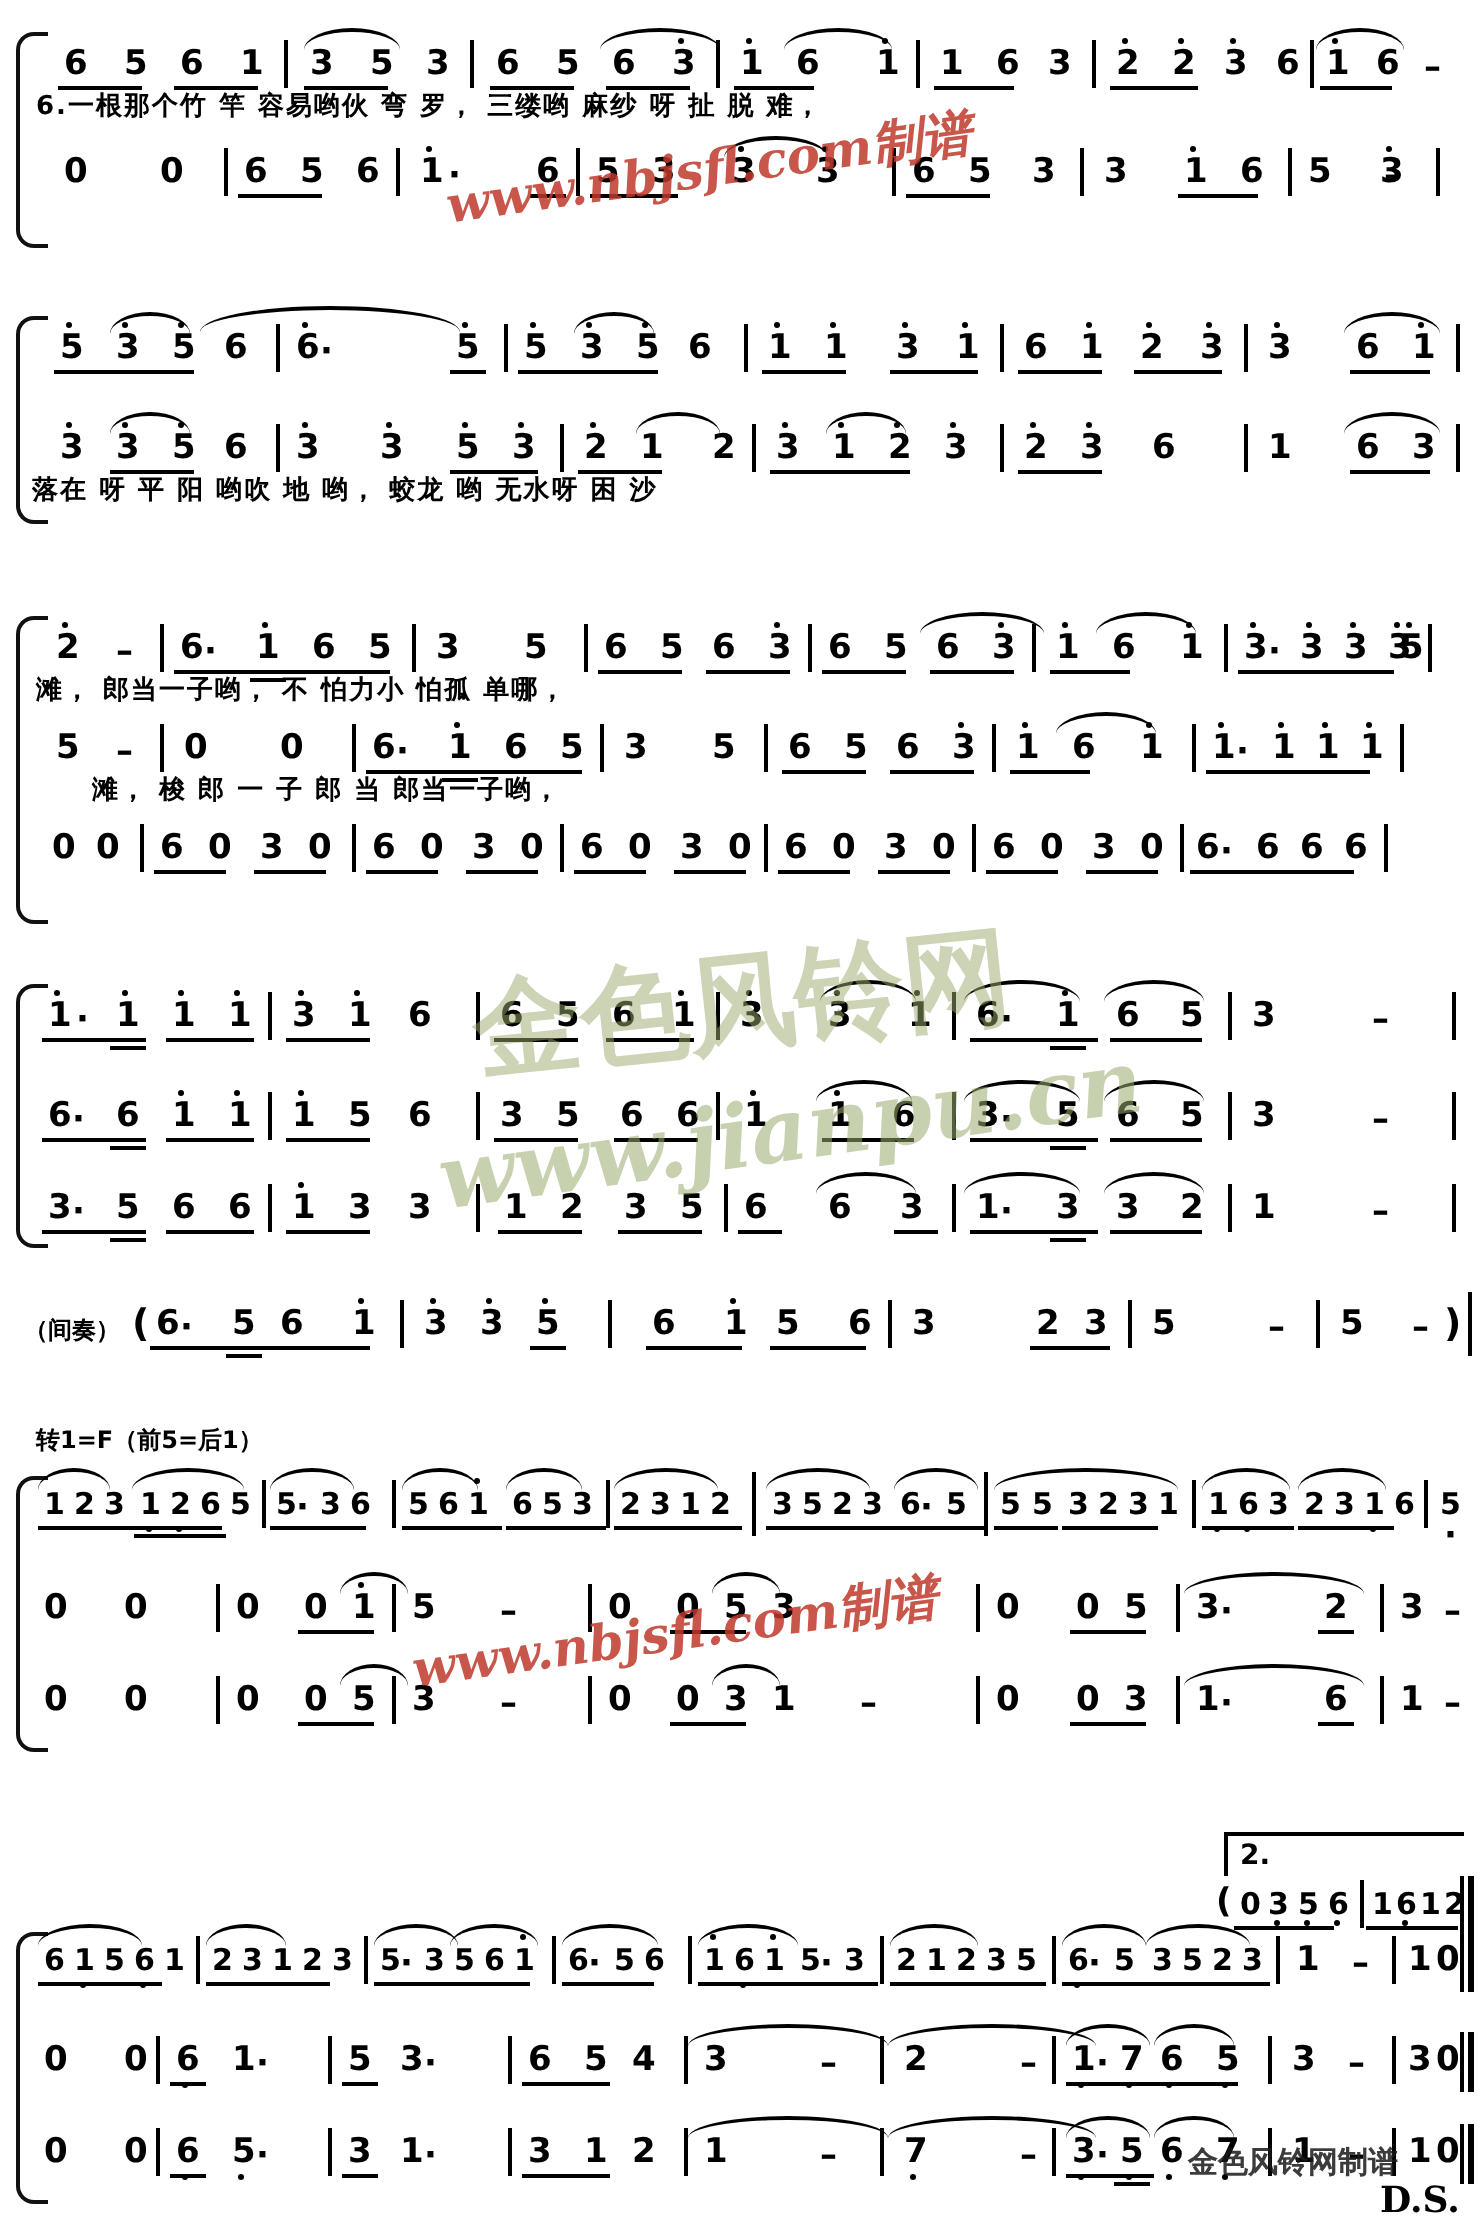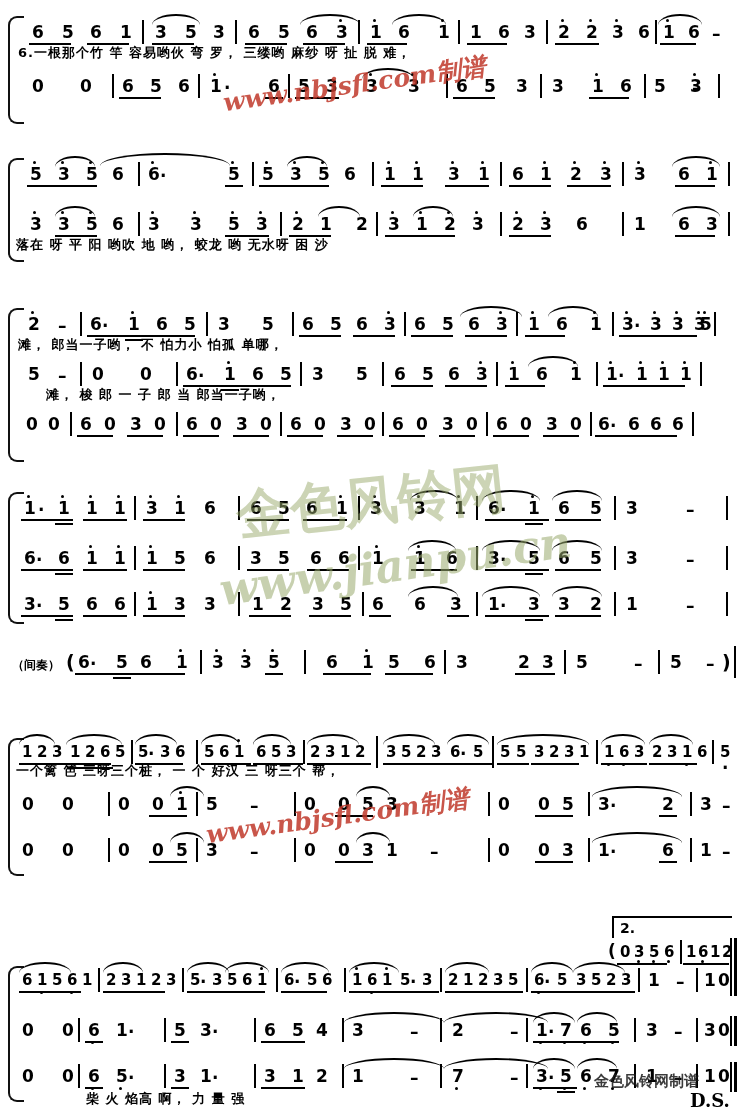--- a/index.html
+++ b/index.html
@@ -668,20 +668,23 @@
       <span class="n" style="left:576px;">5</span>
       <span class="dash" style="left:634px;">–</span>
       <span class="bar" style="left:658px;"></span>
       <span class="n" style="left:670px;">5</span>
       <span class="dash" style="left:706px;">–</span>
       <span class="paren" style="left:722px;">)</span>
       <span class="bar tall" style="left:734px;"></span>
     </div>
   </div>
 
+  <div class="system" style="top:712px;height:20px;">
+    <span class="txt" style="left:18px;top:0px;font-size:12px;">转1=F（前5=后1）</span>
+  </div>
 
   <div class="system" style="top:736px;height:145px;">
     <div class="brace" style="top:2px;height:134px;"></div>
 
     <div class="voice" style="top:2px;">
       <div class="notesrow">
         <span class="n sm" style="left:22px;">1</span>
           <span class="beam" style="left:19px;width:92px;"></span>
         <span class="n sm" style="left:37px;">2</span>
         <span class="n sm" style="left:52px;">3</span>
@@ -754,23 +757,20 @@
           <span class="beam" style="left:649px;width:48px;"></span>
         <span class="n sm" style="left:667px;">3</span>
         <span class="n sm" style="left:682px;">1</span>
           <span class="dotd" style="left:685px;"></span>
         <span class="n sm" style="left:697px;">6</span>
         <span class="slur" style="left:649px;width:44px;"></span>
         <span class="bar" style="left:712px;"></span>
         <span class="n sm" style="left:720px;">5</span>
           <span class="aug" style="left:722px;top:20px;">·</span>
       </div>
-      <div class="lyricrow" style="top:24px;">
-        <span class="ly" style="left:16px;letter-spacing:1px;">一个篱  笆   三呀三个桩，  一  个  好汉   三 呀三个 帮，</span>
-      </div>
     </div>
 
     <div class="voice" style="top:54px;">
       <div class="notesrow">
         <span class="n" style="left:22px;">0</span>
         <span class="n" style="left:62px;">0</span>
         <span class="bar" style="left:108px;"></span>
         <span class="n" style="left:118px;">0</span>
         <span class="n" style="left:152px;">0</span>
           <span class="beam" style="left:149px;width:38px;"></span>
@@ -1060,23 +1060,20 @@
         <span class="n" style="left:646px;">1</span>
         <span class="dash" style="left:674px;">–</span>
         <span class="bar" style="left:696px;"></span>
         <span class="n" style="left:704px;">1</span>
         <span class="n" style="left:718px;">0</span>
         <div class="repeat" style="left:730px;">
           <i style="left:0;width:2px;height:30px;"></i>
           <i style="left:4px;width:3px;height:30px;"></i>
         </div>
       </div>
-      <div class="lyricrow" style="top:28px;">
-        <span class="ly" style="left:86px;letter-spacing:1px;">柴 火   焰高   啊，        力        量   强</span>
-      </div>
     </div>
 
     <span class="ds" style="left:690px;top:126px;">D.S.</span>
   </div>
 
   <span class="wm wm-red" style="left:222px;top:68px;font-size:25px;transform:rotate(-8deg);">www.nbjsfl.com制谱</span>
   <span class="wm wm-red" style="left:205px;top:800px;font-size:25px;transform:rotate(-8deg);">www.nbjsfl.com制谱</span>
   <span class="wm wm-green-cn" style="left:236px;top:466px;font-size:54px;transform:rotate(-6deg);">金色风铃网</span>
   <span class="wm wm-green" style="left:218px;top:540px;font-size:44px;transform:rotate(-8deg);">www.jianpu.cn</span>
   <span class="wm wm-dark" style="left:594px;top:1072px;font-size:15px;opacity:.85;">金色风铃网制谱</span>

